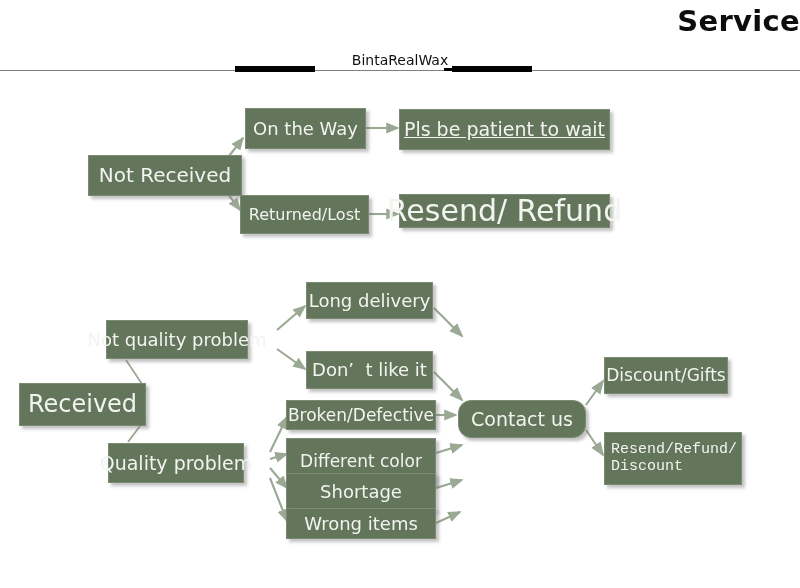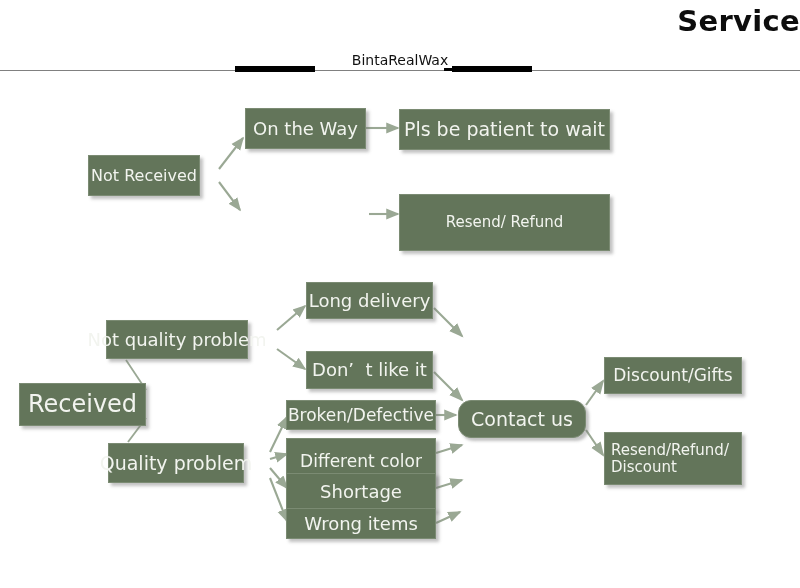--- a/index.html
+++ b/index.html
@@ -80,20 +80,21 @@
     line-height: 1.08;
     box-shadow: 3px 3px 3px rgba(120,120,120,0.45);
     font-family: "DejaVu Sans", sans-serif;
     padding: 12px 4px;
     white-space: pre;
   }
   .node.left-align {
     justify-content: flex-start;
     padding-left: 6px;
     text-align: left;
+    font-family: Liberation Mono, monospace;
   }
 
   
   #connectors {
     position: absolute;
     left: 0;
     top: 0;
     width: 800px;
     height: 588px;
     pointer-events: none;
@@ -159,28 +160,29 @@
       <path d="M436,488 L462,480" marker-end="url(#arw)"></path>
 
       <path d="M436,523 L460,512" marker-end="url(#arw)"></path>
 
       <path d="M586,405 L603,381" marker-end="url(#arwS)"></path>
 
       <path d="M586,430 L603,455" marker-end="url(#arwS)"></path>
     </g>
   </svg>
 
-  <div class="node" style="left:88px; top:155px; width:112px; height:41px; font-size:16px;">Not Received</div>
+  <div class="node" style="left:88px; top:155px; width:154px; height:41px; font-size:20px;">Not Received</div>
 
   <div class="node" style="left:245px; top:108px; width:121px; height:41px; font-size:18px;">On the Way</div>
 
-  <div class="node" style="left:399px; top:109px; width:211px; height:41px; font-size:19px;">Pls be patient to wait</div>
-
-
-  <div class="node" style="left:399px; top:194px; width:211px; height:57px; font-size:15px;">Resend/ Refund</div>
+  <div class="node" style="left:399px; top:109px; width:211px; height:41px; font-size:19px;text-decoration:underline;">Pls be patient to wait</div>
+
+  <div class="node" style="left:240px; top:195px; width:129px; height:39px; font-size:16px;">Returned/Lost</div>
+
+  <div class="node" style="left:399px; top:194px; width:211px; height:34px; font-size:30px;">Resend/ Refund</div>
 
   <div class="node" style="left:19px; top:383px; width:127px; height:43px; font-size:24px;">Received</div>
 
   <div class="node" style="left:106px; top:320px; width:142px; height:39px; font-size:18px;">Not quality problem</div>
 
   <div class="node" style="left:108px; top:443px; width:136px; height:40px; font-size:19px;">Quality problem</div>
 
   <div class="node" style="left:306px; top:282px; width:127px; height:37px; font-size:18px;">Long delivery</div>
 
   <div class="node" style="left:306px; top:351px; width:127px; height:38px; font-size:18px;">Don’  t like it</div>
@@ -188,18 +190,18 @@
   <div class="node" style="left:286px; top:400px; width:150px; height:30px; font-size:17px;">Broken/Defective</div>
 
   <div class="node" style="left:286px; top:438px; width:150px; height:47px; font-size:17px;">Different color</div>
 
   <div class="node" style="left:286px; top:473px; width:150px; height:38px; font-size:18px;">Shortage</div>
 
   <div class="node" style="left:286px; top:508px; width:150px; height:31px; font-size:18px;">Wrong items</div>
 
   <div class="node" style="left:458px; top:400px; width:128px; height:38px; font-size:19px;border-radius:13px;">Contact us</div>
 
-  <div class="node" style="left:604px; top:357px; width:138px; height:37px; font-size:17px;">Discount/Gifts</div>
+  <div class="node" style="left:604px; top:357px; width:124px; height:37px; font-size:17px;">Discount/Gifts</div>
 
   <div class="node left-align" style="left:604px; top:432px; width:138px; height:53px; font-size:15px;">Resend/Refund/
 Discount</div>
 
 </div>
 
 </body></html>

